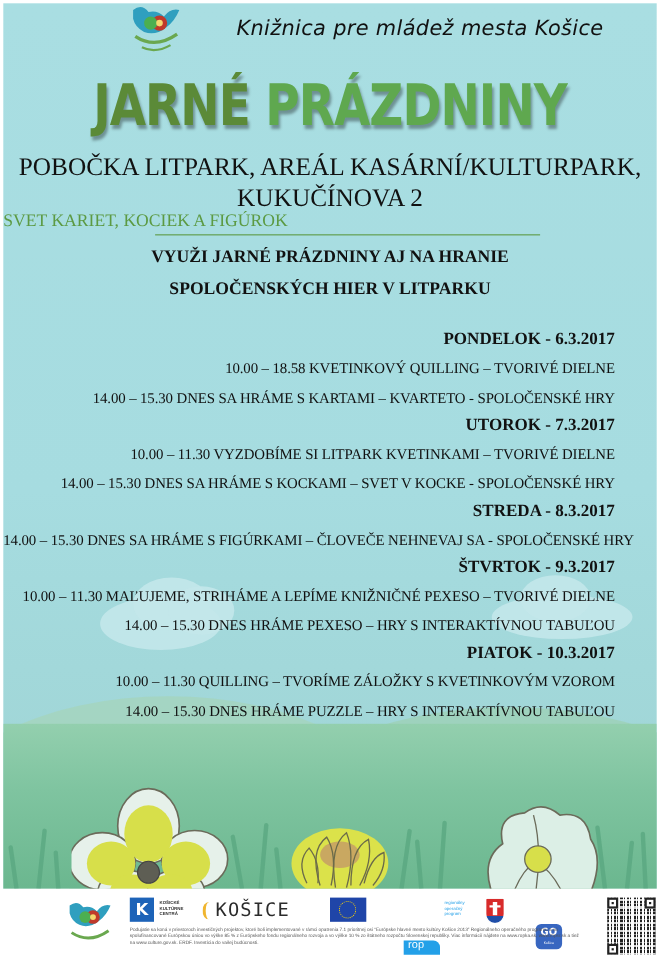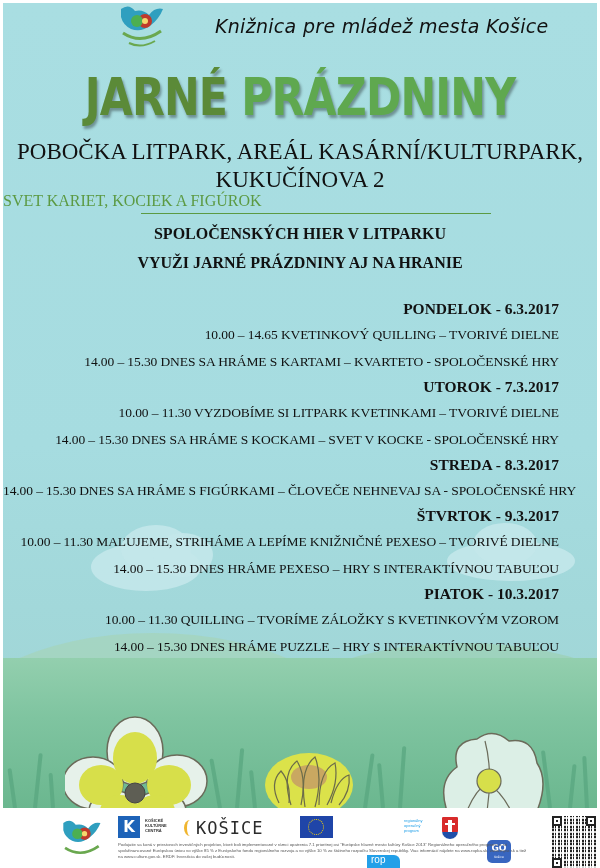--- a/index.html
+++ b/index.html
@@ -172,27 +172,27 @@
 
   <div class="subtitle">
     <div>POBOČKA LITPARK, AREÁL KASÁRNÍ/KULTURPARK,</div>
     <div>KUKUČÍNOVA 2</div>
   </div>
 
   <div class="tag">SVET KARIET, KOCIEK A FIGÚROK</div>
   <div class="tag-rule"></div>
 
   <div class="intro">
+    <div>VYUŽI JARNÉ PRÁZDNINY AJ NA HRANIE</div>
     <div>SPOLOČENSKÝCH HIER V LITPARKU</div>
-    <div>VYUŽI JARNÉ PRÁZDNINY AJ NA HRANIE</div>
   </div>
 
   <div class="schedule">
     <div class="day" style="margin-top:4px;">PONDELOK - 6.3.2017</div>
-    <div class="event">10.00 – 14.65 KVETINKOVÝ QUILLING – TVORIVÉ DIELNE</div>
+    <div class="event">10.00 – 18.58 KVETINKOVÝ QUILLING – TVORIVÉ DIELNE</div>
     <div class="event">14.00 – 15.30 DNES SA HRÁME S KARTAMI – KVARTETO - SPOLOČENSKÉ HRY</div>
 
     <div class="day">UTOROK - 7.3.2017</div>
     <div class="event">10.00 – 11.30 VYZDOBÍME SI LITPARK KVETINKAMI – TVORIVÉ DIELNE</div>
     <div class="event">14.00 – 15.30 DNES SA HRÁME S KOCKAMI – SVET V KOCKE - SPOLOČENSKÉ HRY</div>
 
     <div class="day">STREDA - 8.3.2017</div>
     <div class="event">14.00 – 15.30 DNES SA HRÁME S FIGÚRKAMI – ČLOVEČE NEHNEVAJ SA - SPOLOČENSKÉ HRY</div>
 
     <div class="day">ŠTVRTOK - 9.3.2017</div>

